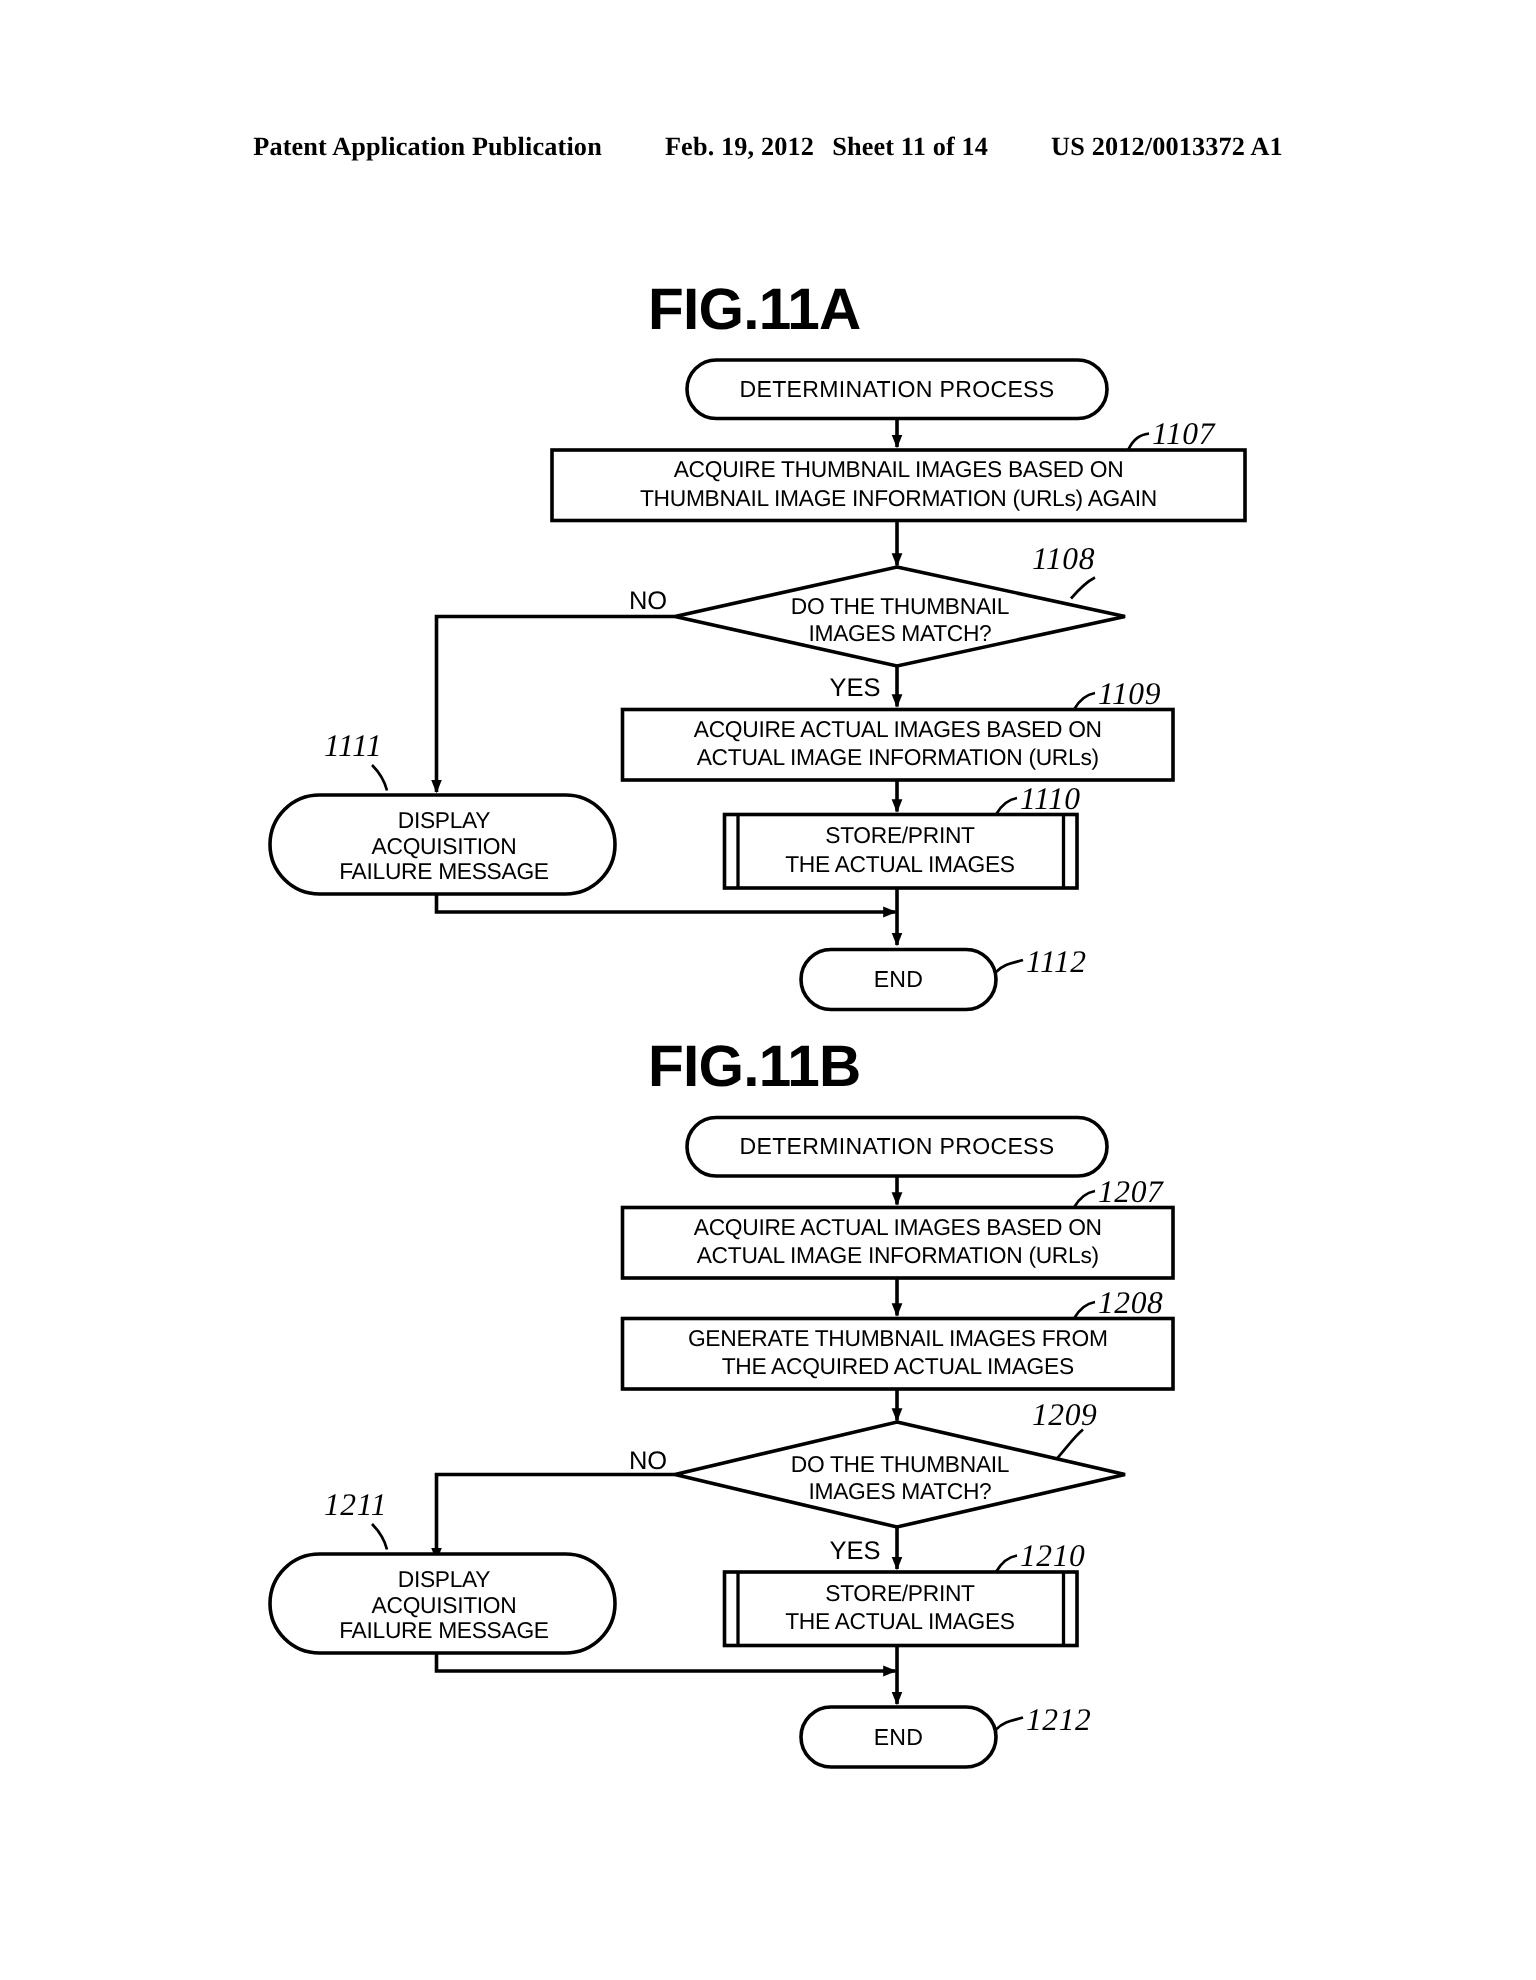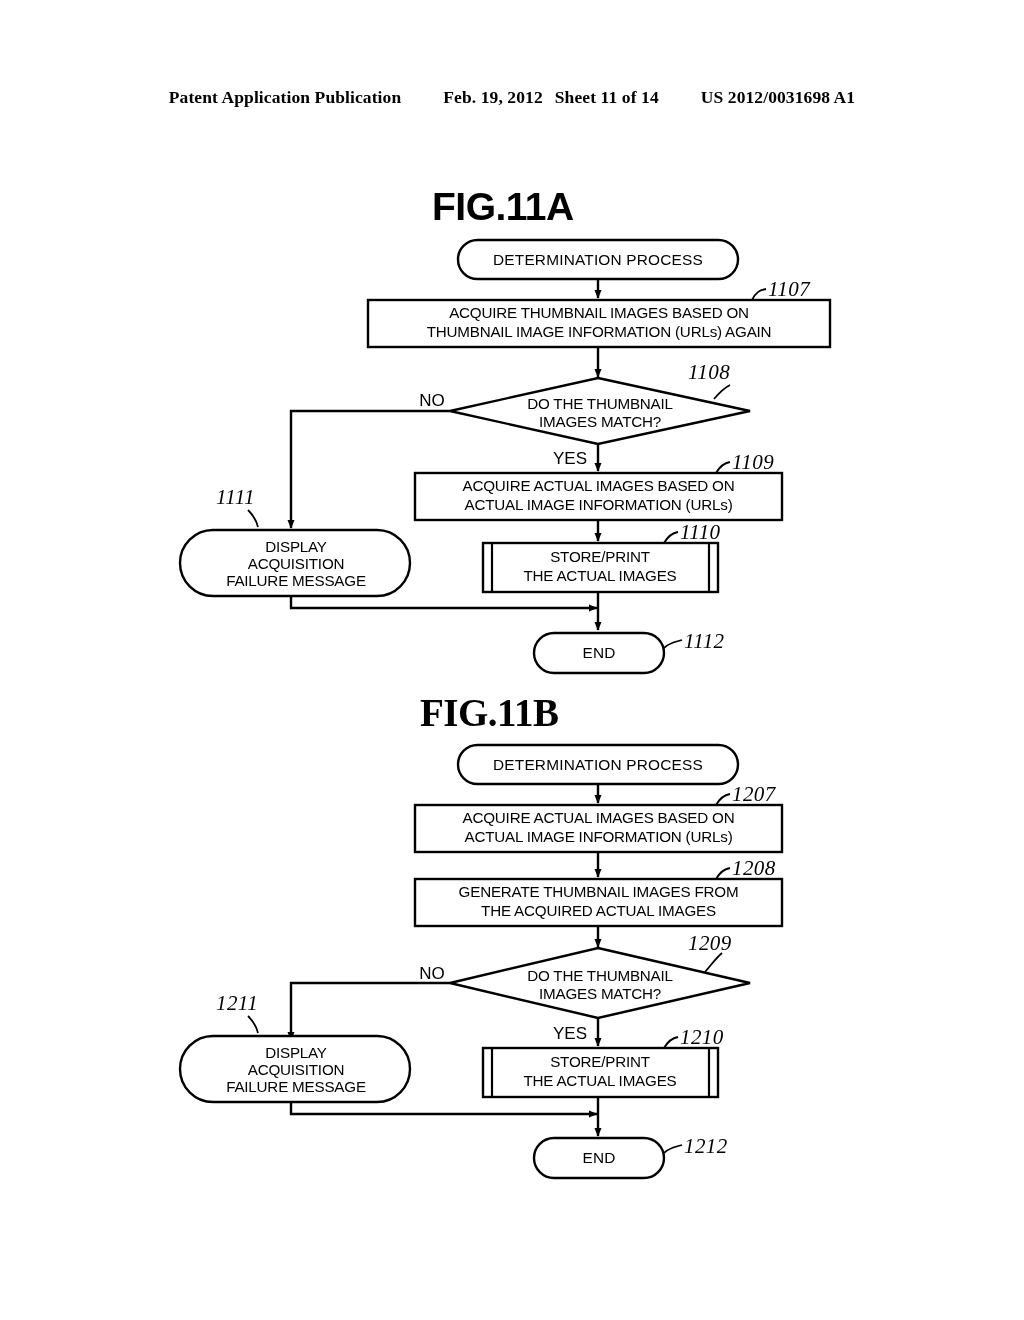--- a/index.html
+++ b/index.html
@@ -109,25 +109,25 @@
   }
   .arrow-head { fill: #000000; }
 </style>
 </head>
 <body>
 
 <div id="page-header">
   <span class="hdr-pub">Patent Application Publication</span>
   <span class="hdr-date">Feb. 19, 2012</span>
   <span class="hdr-sheet">Sheet 11 of 14</span>
-  <span class="hdr-num">US 2012/0031698 A1</span>
+  <span class="hdr-num">US 2012/0013372 A1</span>
 </div>
 
 <div class="fig-title" style="left:432px; top:185px;">FIG.11A</div>
-<div class="fig-title" style="left:420px; top:690px;font-family:Liberation Serif, serif;">FIG.11B</div>
+<div class="fig-title" style="left:432px; top:690px;">FIG.11B</div>
 
 <svg id="flow-canvas" viewBox="0 0 1024 1320" xmlns="http://www.w3.org/2000/svg">
 
   <defs>
     <marker id="ah" markerWidth="10" markerHeight="10" refX="8.2" refY="4" orient="auto" markerUnits="userSpaceOnUse">
       <path d="M0,0.4 L9,4 L0,7.6 z" class="arrow-head"></path>
     </marker>
   </defs>
 
   <g>

